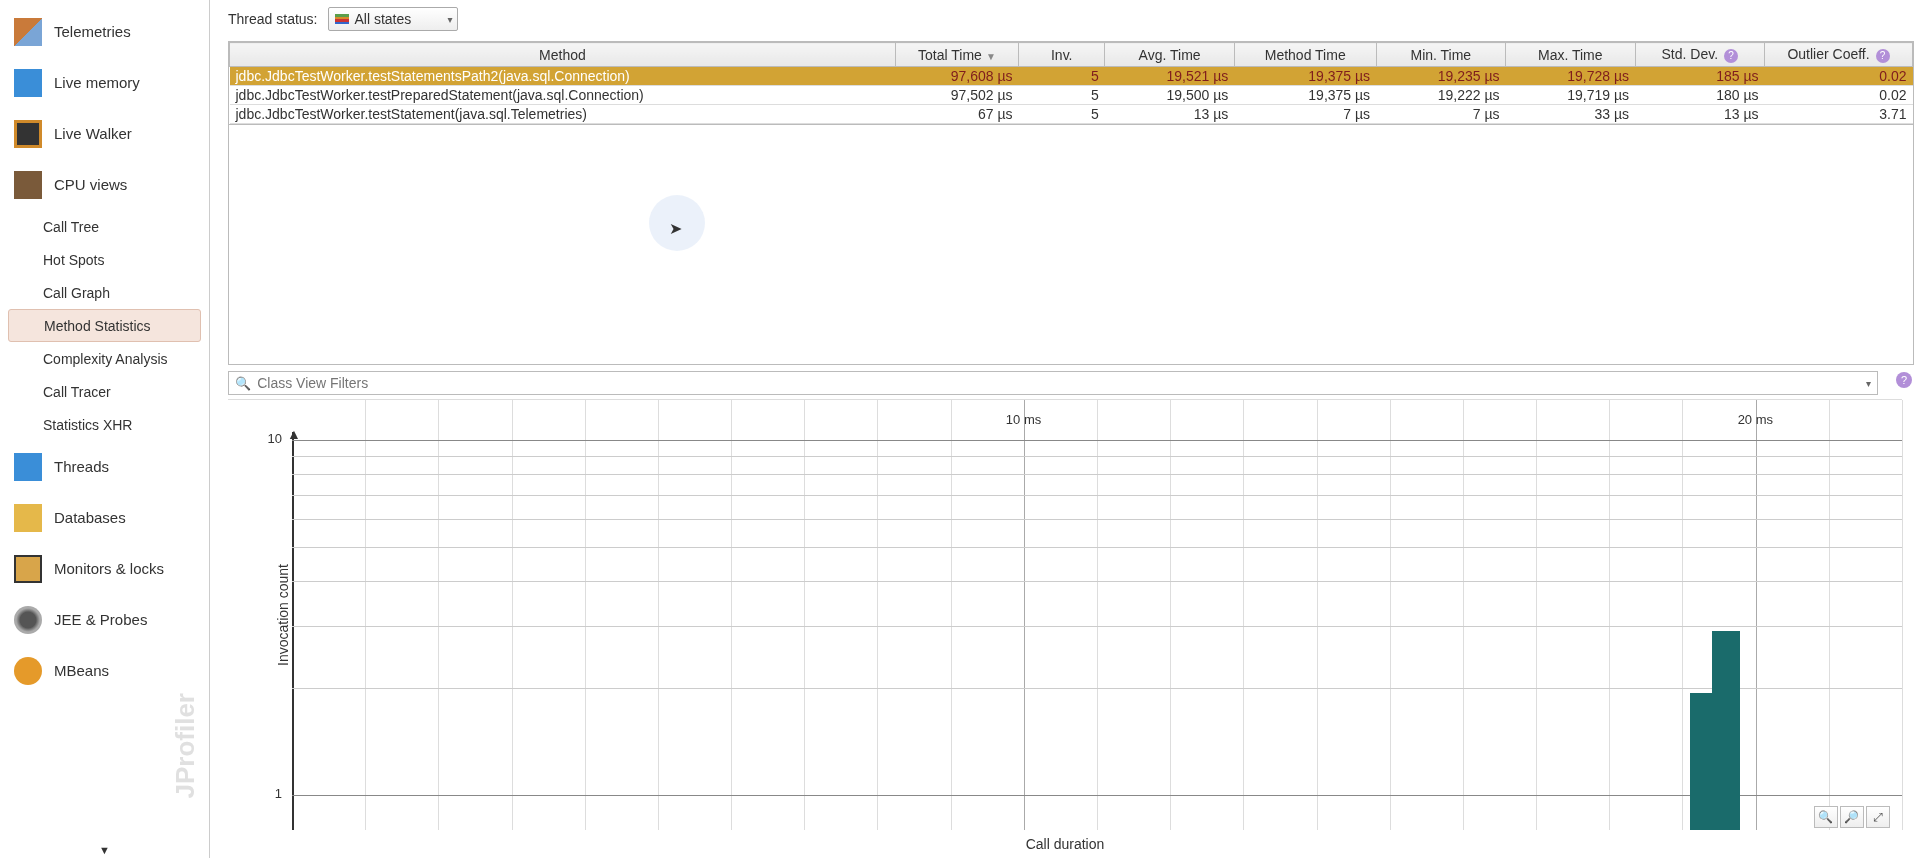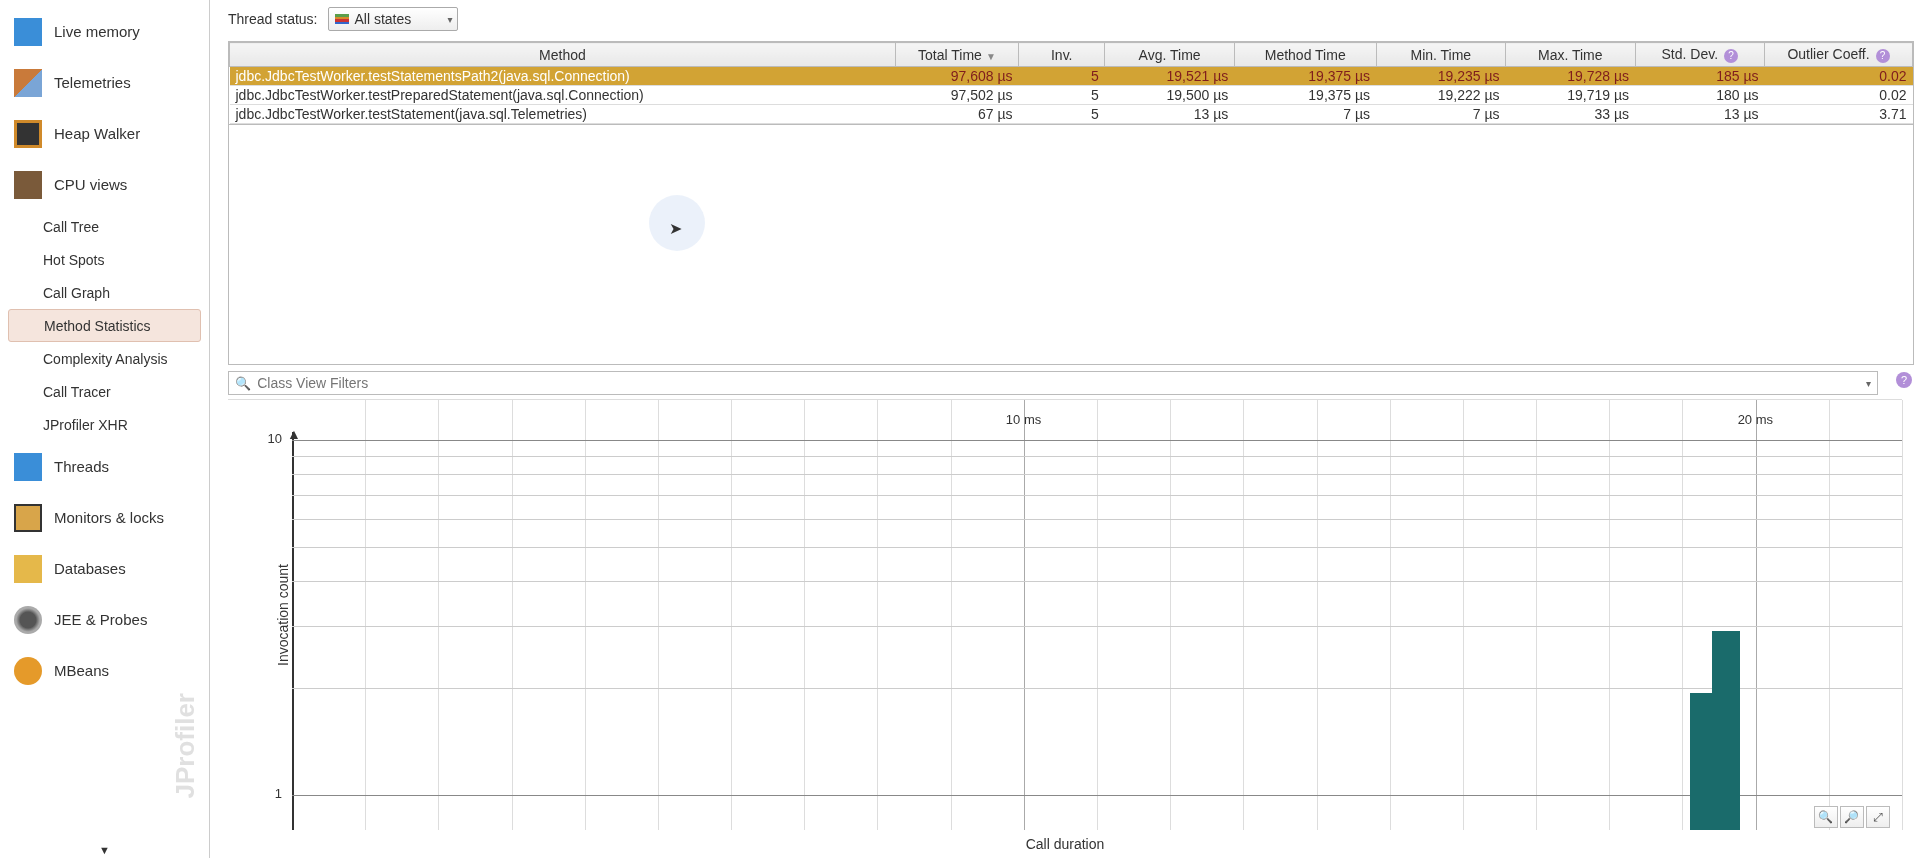--- a/index.html
+++ b/index.html
@@ -69,30 +69,30 @@
 .ico-monitors{background:#d8a54a;border:2px solid #333;}
 .ico-databases{background:#e5b84a;}
 .ico-jee{background:radial-gradient(#555 40%,#aaa 60%);border-radius:50%;}
 .ico-mbeans{background:#e59a2a;border-radius:50%;}
 </style>
 </head>
 <body>
 
 <div class="sidebar">
   <div class="sidebar-item">
+    <span class="icon ico-telemetries"></span>
+    <span class="sidebar-label">Telemetries</span>
+  </div>
+  <div class="sidebar-item">
     <span class="icon ico-livememory"></span>
     <span class="sidebar-label">Live memory</span>
   </div>
   <div class="sidebar-item">
-    <span class="icon ico-telemetries"></span>
-    <span class="sidebar-label">Telemetries</span>
-  </div>
-  <div class="sidebar-item">
     <span class="icon ico-heapwalker"></span>
-    <span class="sidebar-label">Heap Walker</span>
+    <span class="sidebar-label">Live Walker</span>
   </div>
   <div class="sidebar-item">
     <span class="icon ico-cpuviews"></span>
     <span class="sidebar-label">CPU views</span>
   </div>
 
   <div class="sidebar-sub">
       <span>Call Tree</span>
     </div>
   <div class="sidebar-sub">
@@ -104,34 +104,34 @@
   <div class="sidebar-sub active">
       <span>Method Statistics</span>
     </div>
   <div class="sidebar-sub">
       <span>Complexity Analysis</span>
     </div>
   <div class="sidebar-sub">
       <span>Call Tracer</span>
     </div>
   <div class="sidebar-sub">
-      <span>JProfiler XHR</span>
+      <span>Statistics XHR</span>
     </div>
 
   <div class="sidebar-item">
     <span class="icon ico-threads"></span>
     <span class="sidebar-label">Threads</span>
   </div>
   <div class="sidebar-item">
+    <span class="icon ico-databases"></span>
+    <span class="sidebar-label">Databases</span>
+  </div>
+  <div class="sidebar-item">
     <span class="icon ico-monitors"></span>
     <span class="sidebar-label">Monitors &amp; locks</span>
-  </div>
-  <div class="sidebar-item">
-    <span class="icon ico-databases"></span>
-    <span class="sidebar-label">Databases</span>
   </div>
   <div class="sidebar-item">
     <span class="icon ico-jee"></span>
     <span class="sidebar-label">JEE &amp; Probes</span>
   </div>
   <div class="sidebar-item">
     <span class="icon ico-mbeans"></span>
     <span class="sidebar-label">MBeans</span>
   </div>
 

